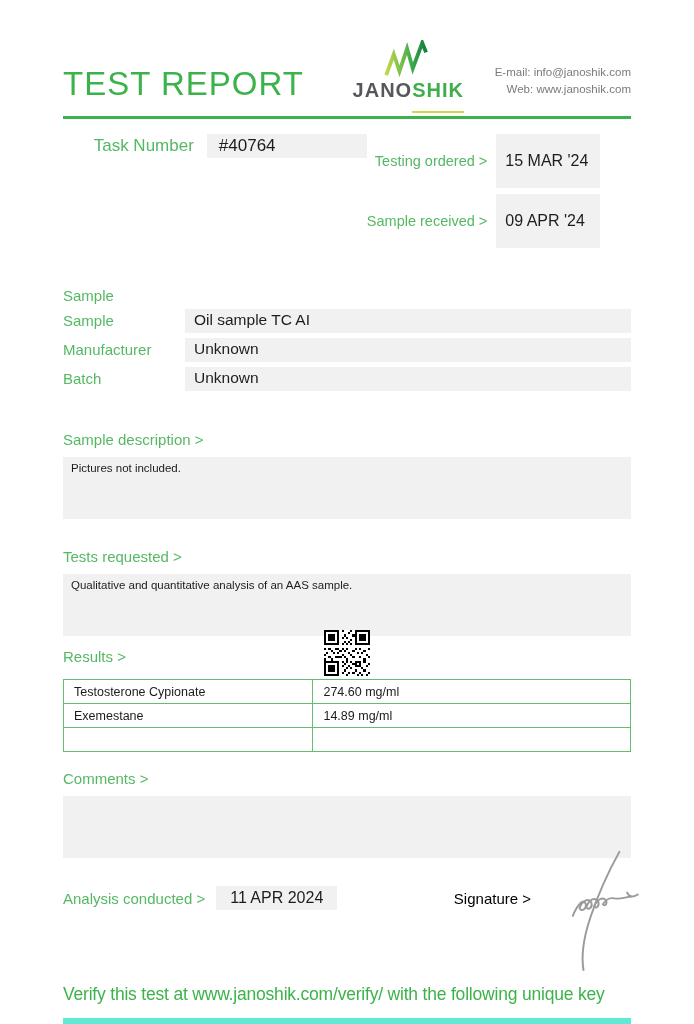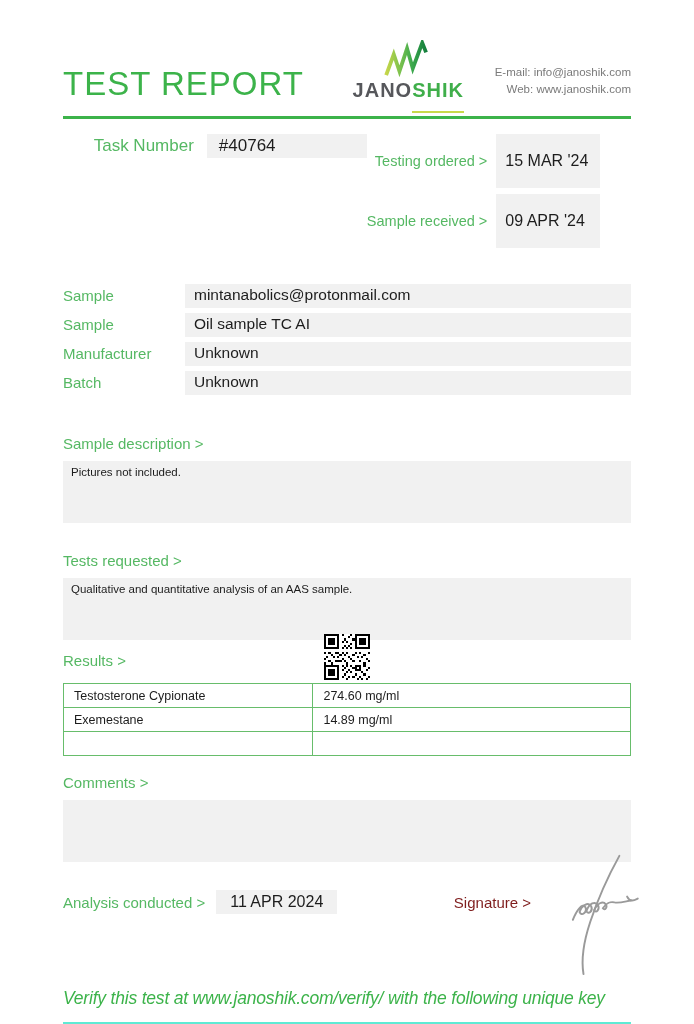--- a/index.html
+++ b/index.html
@@ -60,25 +60,25 @@
   .results-table td {
     border: 1.6px solid #67bd6b; height: 24px;
     font-size: 12.5px; color: #1c1c1c; padding: 2px 10px;
   }
   .results-table td.col-substance { width: 44%; }
 
   
   .footer-row { margin-top: 28px; display: flex; align-items: center; position: relative; }
   .analysis-label { color: #55b863; font-size: 15px; white-space: nowrap; }
   .analysis-value { background: #f1f1f1; font-size: 16px; padding: 3px 14px; margin-left: 11px; white-space: nowrap; }
-  .signature-label { color: #7f1d1d; font-size: 15px; margin-left: auto; margin-right: 100px; white-space: nowrap; }
+  .signature-label { color: #000000; font-size: 15px; margin-left: auto; margin-right: 100px; white-space: nowrap; }
   .signature-svg { position: absolute; right: -12px; top: -38px; width: 88px; height: 126px; }
 
   .verify-text {
-    margin-top: 74px; color: #3cb34a; font-size: 17.5px; letter-spacing: -0.2px; white-space: nowrap; font-style: italic;
+    margin-top: 74px; color: #3cb34a; font-size: 17.5px; letter-spacing: -0.2px; white-space: nowrap;
   }
   .key-box {
     margin-top: 13px; background: #5eead4; height: 27px;
     display: flex; align-items: center; justify-content: center;
     font-size: 12.5px; letter-spacing: 0.5px; color: #1c1c1c; text-align: center;
   }
 </style>
 </head>
 <body>
 
@@ -123,21 +123,20 @@
       <div class="date-line">
         <span class="date-label">Sample received &gt;</span>
         <span class="date-value">09 APR '24</span>
       </div>
     </div>
   </div>
 
   <div class="details">
     <div class="detail-row">
       <div class="detail-label">Sample</div>
-      <div class="detail-value">mintanabolics@protonmail.com</div>
     </div>
     <div class="detail-row">
       <div class="detail-label">Sample</div>
       <div class="detail-value">Oil sample TC AI</div>
     </div>
     <div class="detail-row">
       <div class="detail-label">Manufacturer</div>
       <div class="detail-value">Unknown</div>
     </div>
     <div class="detail-row">

